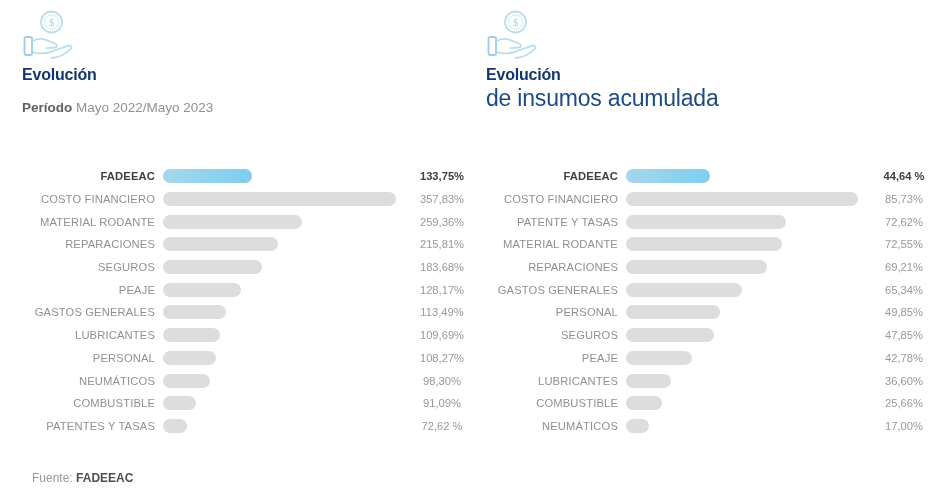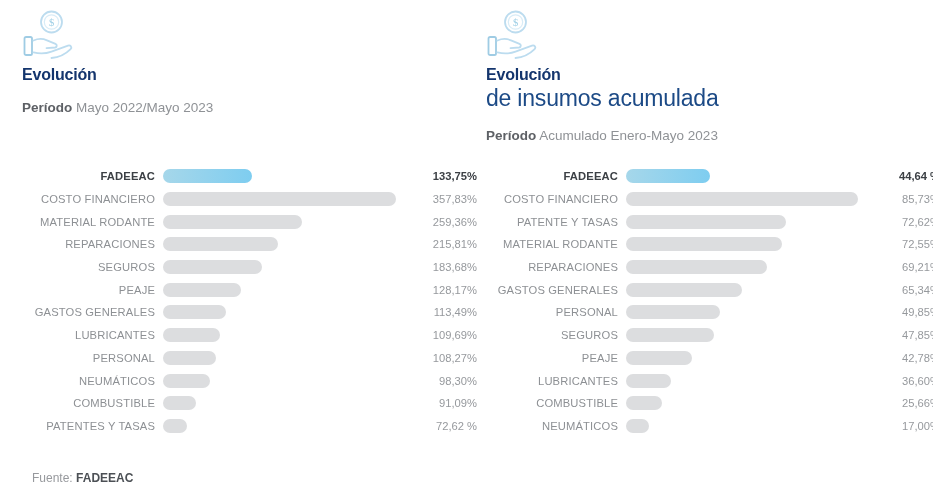--- a/index.html
+++ b/index.html
@@ -105,21 +105,21 @@
     top: 50%;
     left: 0;
     transform: translateY(-50%);
     height: 14px;
     border-radius: 7px;
     background: #dcdddf;
   }
   .row-value {
     font-size: 11.2px;
     color: #96999d;
-    text-align: right;
+    text-align: center;
     white-space: nowrap;
     flex: 0 0 auto;
   }
   .panel-left  .row-value { width: 70px; padding-right: 11px; }
   .panel-right .row-value { width: 72px; padding-right: 12px; }
 
   .row.highlight .row-label {
     color: #3c4045;
     font-weight: bold;
   }
@@ -263,21 +263,20 @@
         <text x="29.5" y="18.3" font-family="'Liberation Serif', serif" font-size="10.5" fill="#9fcfe6" text-anchor="middle">$</text>
         <rect x="2.5" y="29" width="7.5" height="18" rx="1.6" stroke="#9fcce4" stroke-width="1.8" fill="none"></rect>
         <path d="M11.5 32.5 C16 30.5 21 30.6 25 32.3 L33.5 35.8 C35.4 36.6 35.1 39.2 33.1 39.5 L24.5 40.2" stroke="#bcdcef" stroke-width="1.8" fill="none" stroke-linecap="round" stroke-linejoin="round"></path>
         <path d="M11.5 44.3 C17 45.8 24 45.6 29.5 43.6 L46 37.6 C48.4 36.7 50.4 39.3 48.6 41.1 C43.6 46.1 36.5 49.5 29.5 50" stroke="#bcdcef" stroke-width="1.8" fill="none" stroke-linecap="round" stroke-linejoin="round"></path>
       </svg>
     </span>
 
     <div class="title-block">
       <div class="title-line1">Evolución</div>
       <div class="title-line2">de insumos acumulada</div>
-      <div class="period-line"><span class="period-label">Período</span> <span>Acumulado Enero-Mayo 2023</span></div>
     </div>
 
     <div class="chart">
       <div class="row highlight">
           <span class="row-label">FADEEAC</span>
           <span class="row-track">
             <span class="bar" style="width:84px"></span>
           </span>
           <span class="row-value">44,64 %</span>
         </div>

